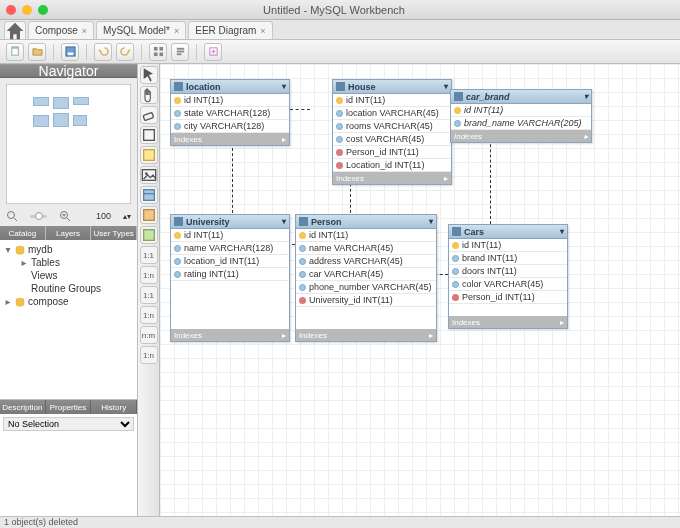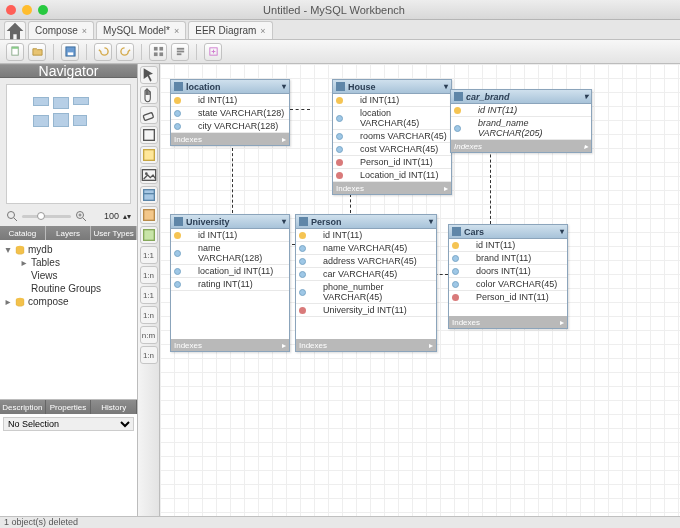--- a/index.html
+++ b/index.html
@@ -23,21 +23,21 @@
 .tbtn{width:18px; height:18px; border:1px solid #c2c2c2; border-radius:3px; background:linear-gradient(#fff,#e8e8e8); display:flex; align-items:center; justify-content:center;}
 .tbtn svg{width:11px;height:11px;}
 .tsep{width:1px; height:16px; background:#c8c8c8; margin:0 3px;}
 
 
 .main{display:flex; height:calc(528px - 20px - 20px - 24px - 12px);}
 .sidebar{width:138px; background:#ececec; border-right:1px solid #bcbcbc; display:flex; flex-direction:column;}
 .section-hdr{height:14px; background:linear-gradient(#8f8f8f,#7a7a7a); color:#fff; font-size:14px; display:flex; align-items:center; justify-content:center; border-top:1px solid #999; border-bottom:1px solid #666;}
 .minimap{height:120px; background:#fff; margin:6px; border:1px solid #ccc; position:relative;}
 .minimap .mm{position:absolute; background:#b7cfe6; border:1px solid #96b6d0;}
-.zoomrow{display:flex; align-items:center; gap:4px; padding:0 6px 4px;}
+.zoomrow{display:flex; align-items:center; gap:12px; padding:0 6px 4px;}
 .zoomrow .glass{width:12px;}
 .zoomrow .slider{flex:1; height:3px; background:#ccc; border-radius:2px; position:relative;}
 .zoomrow .slider .thumb{position:absolute; top:-3px; left:30%; width:8px; height:8px; background:#fff; border:1px solid #999; border-radius:50%;}
 .zoomrow .num{width:28px; font-size:9px; text-align:right;}
 .subtabs{display:flex; background:#d8d8d8; height:14px;}
 .subtab{flex:1; font-size:8px; display:flex; align-items:center; justify-content:center; border-right:1px solid #bbb; background:linear-gradient(#8d8d8d,#797979); color:#fff;}
 .tree{flex:0 0 160px; background:#fff; overflow:auto; padding:3px 4px; border-bottom:1px solid #bcbcbc;}
 .tree-item{display:flex; align-items:center; gap:3px; padding:1px 0; font-size:10px;}
 .tree-item .tw{width:8px; text-align:center; color:#777;}
 .tree-item .ico{width:10px; height:10px;}
@@ -56,21 +56,21 @@
     linear-gradient(90deg,#eee 1px, transparent 1px);
   background-size:14px 14px;
 }
 
 
 .entity{position:absolute; width:120px; background:#fff; border:1px solid #8ba4bb; font-size:9px; box-shadow:1px 1px 2px rgba(0,0,0,0.15);}
 .entity.wide{width:142px;}
 .ent-hdr{height:14px; background:linear-gradient(#cfe0ed,#a8c3d9); display:flex; align-items:center; padding:0 3px; gap:3px; border-bottom:1px solid #8ba4bb; font-weight:bold; color:#2b3e54;}
 .ent-hdr .eico{width:9px; height:9px;}
 .ent-hdr .arrow{margin-left:auto; font-size:8px;}
-.ent-row{display:flex; align-items:center; padding:1px 3px; gap:17px; border-bottom:1px solid #e8e8e8;}
+.ent-row{display:flex; align-items:center; padding:1px 3px; gap:3px; border-bottom:1px solid #e8e8e8;}
 .ent-row .bullet{width:7px; height:7px; border-radius:50%; flex-shrink:0;}
 .bullet.key{background:#f5c453;}
 .bullet.col{background:#9ec7e6; border:1px solid #7aa7c7;}
 .bullet.fk{background:#d97a7a;}
 .ent-idx{height:12px; background:#b9b9b9; color:#fff; font-size:8px; display:flex; align-items:center; padding:0 3px;}
 .ent-idx .arrow{margin-left:auto;}
 
 
 .rel{position:absolute; border-color:#444; pointer-events:none;}
 .rel.h{border-top:1px dashed #333;}

